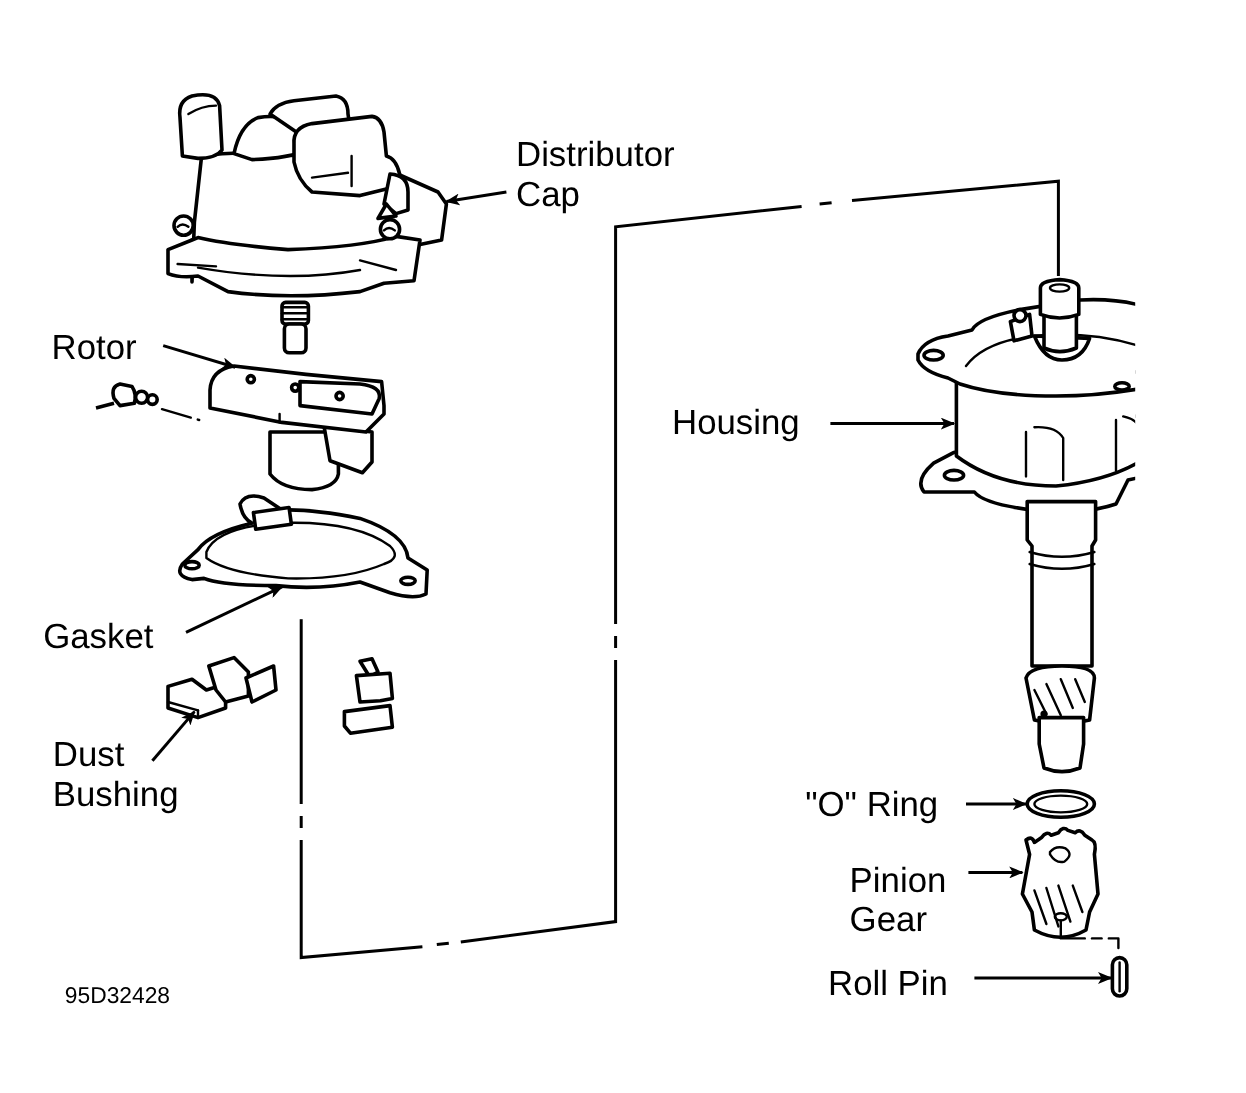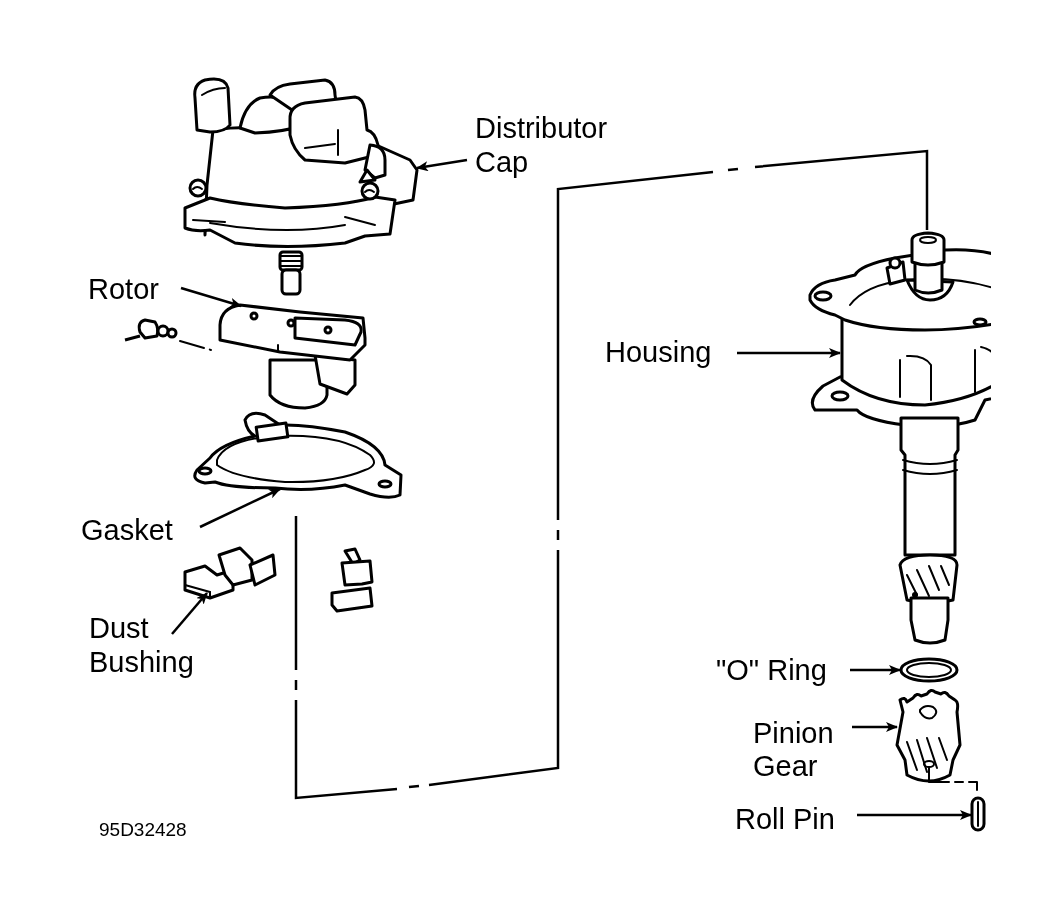--- a/index.html
+++ b/index.html
@@ -2,21 +2,20 @@
 <html><head>
 <meta charset="utf-8">
 <style>
   html, body { margin: 0; padding: 0; background: #ffffff; }
   #canvas {
     position: relative;
     width: 946px;
     height: 911px;
     background: #ffffff;
     overflow: hidden;
-    margin-left: 45px;
   }
   svg { position: absolute; left: 0; top: 0; }
   .part { fill: #ffffff; stroke: #000000; stroke-width: 3; stroke-linejoin: round; stroke-linecap: round; }
   .thin { fill: none; stroke: #000000; stroke-width: 2; stroke-linecap: round; stroke-linejoin: round; }
   .line { fill: none; stroke: #000000; stroke-width: 2.5; }
   .arrowline { fill: none; stroke: #000000; stroke-width: 2.5; }
   .label {
     font-family: "Liberation Sans", sans-serif;
     font-size: 29px;
     fill: #000000;

